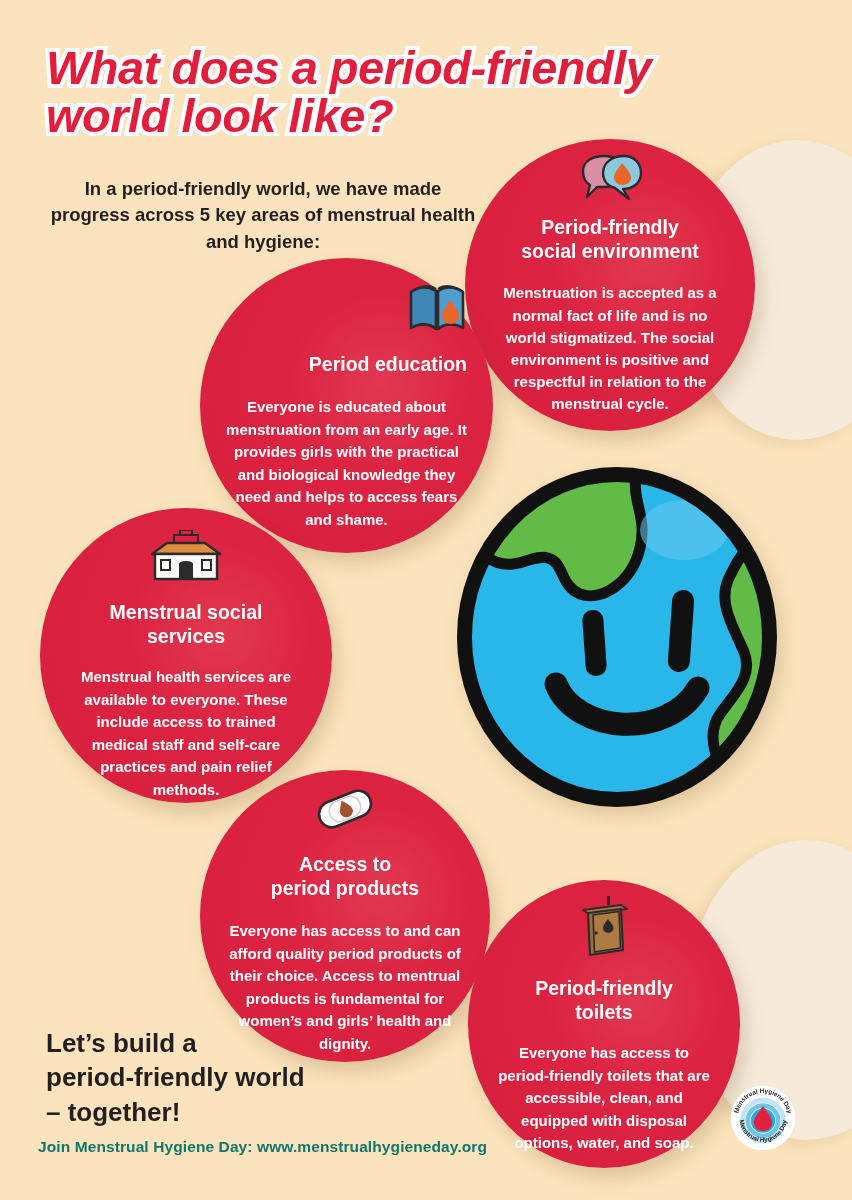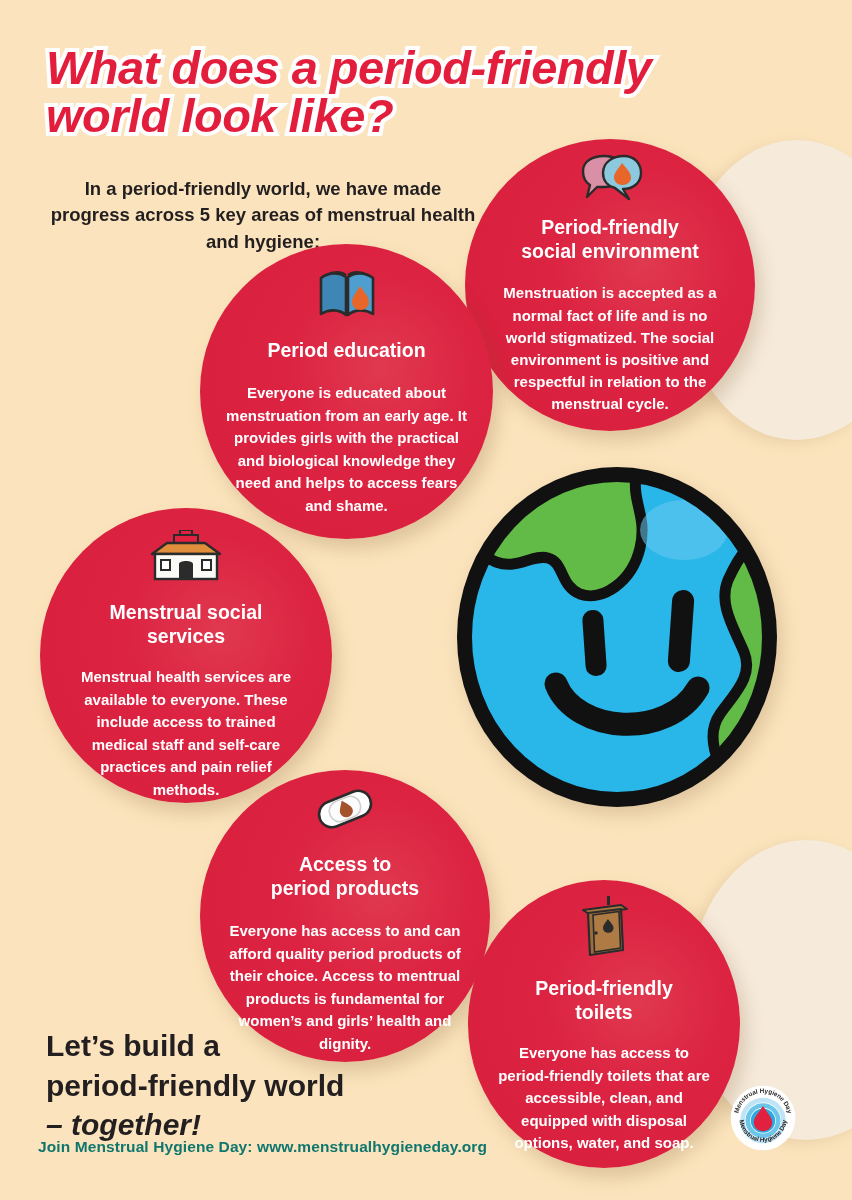--- a/index.html
+++ b/index.html
@@ -50,21 +50,21 @@
   .bubble p{
     margin:0;font-weight:bold;color:#fff;
   }
 
   
   #b-social{left:465px;top:139px;width:290px;height:292px;padding:14px 30px 0;}
   #b-social h3{font-size:19.5px;line-height:1.24;margin-top:14px;}
   #b-social p{font-size:15px;line-height:1.48;margin-top:19px;}
 
   
-  #b-education{left:200px;top:244px;width:293px;height:295px;padding:24px 26px 0;}
+  #b-education{left:200px;top:258px;width:293px;height:295px;padding:24px 26px 0;align-items:flex-end;}
   #b-education h3{font-size:19.5px;line-height:1.24;margin-top:16px;}
   #b-education p{font-size:15px;line-height:1.5;margin-top:20px;}
 
   
   #b-services{left:40px;top:508px;width:292px;height:295px;padding:22px 34px 0;}
   #b-services h3{font-size:19.5px;line-height:1.24;margin-top:18px;}
   #b-services p{font-size:15px;line-height:1.5;margin-top:18px;}
 
   
   #b-products{left:200px;top:770px;width:290px;height:292px;padding:14px 24px 0;}
@@ -76,24 +76,24 @@
   #b-toilets h3{font-size:19.5px;line-height:1.24;margin-top:18px;}
   #b-toilets p{font-size:15px;line-height:1.5;margin-top:18px;}
 
   
   .globe{position:absolute;left:452px;top:462px;width:330px;height:350px;
          filter:drop-shadow(5px 8px 10px rgba(120,80,40,.22));}
 
   
   .cta{
     position:absolute;left:46px;top:1026px;width:420px;
-    font-size:30px;line-height:1.32;font-weight:bold;color:#231F20;
+    font-size:26px;line-height:1.32;font-weight:bold;color:#231F20;
   }
   .cta .line{display:block;}
-  .cta .ital{font-style:italic;}
+  .cta .ital{}
   .footer{
     position:absolute;left:38px;top:1138px;
     font-size:15.5px;font-weight:bold;color:#0f766e;letter-spacing:.1px;
   }
   .badge{position:absolute;left:730px;top:1085px;width:66px;height:66px;}
 </style>
 </head>
 <body>
 
 <div class="stage">

